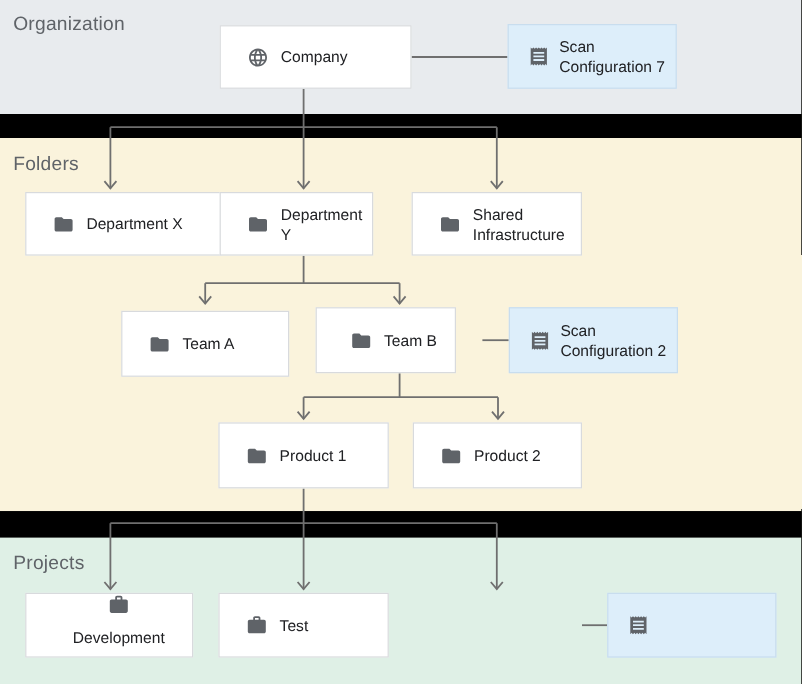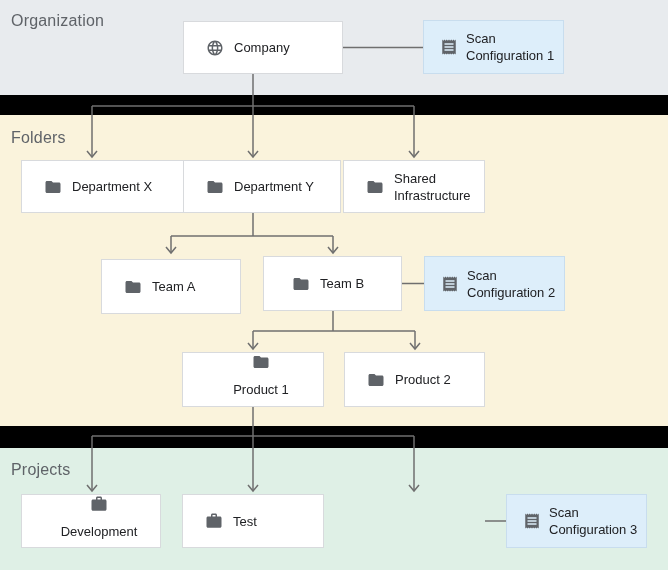--- a/index.html
+++ b/index.html
@@ -62,26 +62,26 @@
   .node-scan{
     background:var(--scan-box-bg,#ddeefa);
     border:1px solid var(--scan-box-border,#c8ddee);
     padding:0 4px 0 16px;
     gap:8px;
   }
   
   .n-company{left:183px;top:21px;width:160px;height:53px;}
   .n-scan1{left:423px;top:20px;width:141px;height:54px;}
   .n-deptx{left:21px;top:160px;width:164px;height:53px;}
-  .n-depty{left:183px;top:160px;width:158px;height:53px;}
+  .n-depty{left:183px;top:160px;width:128px;height:53px;}
   .n-shared{left:343px;top:160px;width:142px;height:53px;}
   .n-teama{left:101px;top:259px;width:140px;height:55px;}
-  .n-teamb{left:263px;top:256px;width:139px;height:55px;padding-left:28px;}
+  .n-teamb{left:263px;top:256px;width:117px;height:55px;padding-left:28px;}
   .n-scan2{left:424px;top:256px;width:141px;height:55px;}
-  .n-product1{left:182px;top:352px;width:142px;height:55px;flex-direction:column;}
+  .n-product1{left:182px;top:352px;width:142px;height:55px;}
   .n-product2{left:344px;top:352px;width:141px;height:55px;}
   .n-development{left:21px;top:494px;width:140px;height:54px;flex-direction:column;}
   .n-test{left:182px;top:494px;width:142px;height:54px;}
   .n-production{left:344px;top:494px;width:141px;height:54px;}
   .n-scan3{left:506px;top:494px;width:141px;height:54px;}
   .lbl-org{left:11px;top:12px;}
   .lbl-folders{left:11px;top:129px;}
   .lbl-projects{left:11px;top:461px;}
 </style>
 </head>
@@ -148,21 +148,21 @@
     </span>
     <span class="label">Company</span>
   </div>
 
   <div class="node node-scan n-scan1">
     <span class="icon">
       <svg width="18" height="18" viewBox="0 0 24 24">
           <path d="M18 17H6v-2h12v2zm0-4H6v-2h12v2zm0-4H6V7h12v2zM3 22l1.5-1.5L6 22l1.5-1.5L9 22l1.5-1.5L12 22l1.5-1.5L15 22l1.5-1.5L18 22l1.5-1.5L21 22V2l-1.5 1.5L18 2l-1.5 1.5L15 2l-1.5 1.5L12 2l-1.5 1.5L9 2 7.5 3.5 6 2 4.5 3.5 3 2v20z"></path>
         </svg>
     </span>
-    <span class="label">Scan Configuration 1</span>
+    <span class="label">Scan Configuration 7</span>
   </div>
 
   <div class="node n-deptx">
     <span class="icon">
       <svg width="18" height="18" viewBox="0 0 24 24">
           <path d="M10 4H4c-1.1 0-1.99.9-1.99 2L2 18c0 1.1.9 2 2 2h16c1.1 0 2-.9 2-2V8c0-1.1-.9-2-2-2h-8l-2-2z"></path>
         </svg>
     </span>
     <span class="label">Department X</span>
   </div>
@@ -248,16 +248,15 @@
     <span class="label">Test</span>
   </div>
 
 
   <div class="node node-scan n-scan3">
     <span class="icon">
       <svg width="18" height="18" viewBox="0 0 24 24">
           <path d="M18 17H6v-2h12v2zm0-4H6v-2h12v2zm0-4H6V7h12v2zM3 22l1.5-1.5L6 22l1.5-1.5L9 22l1.5-1.5L12 22l1.5-1.5L15 22l1.5-1.5L18 22l1.5-1.5L21 22V2l-1.5 1.5L18 2l-1.5 1.5L15 2l-1.5 1.5L12 2l-1.5 1.5L9 2 7.5 3.5 6 2 4.5 3.5 3 2v20z"></path>
         </svg>
     </span>
-    <span class="label">Scan Configuration 3</span>
   </div>
 
 </div>
 
 </body></html>

